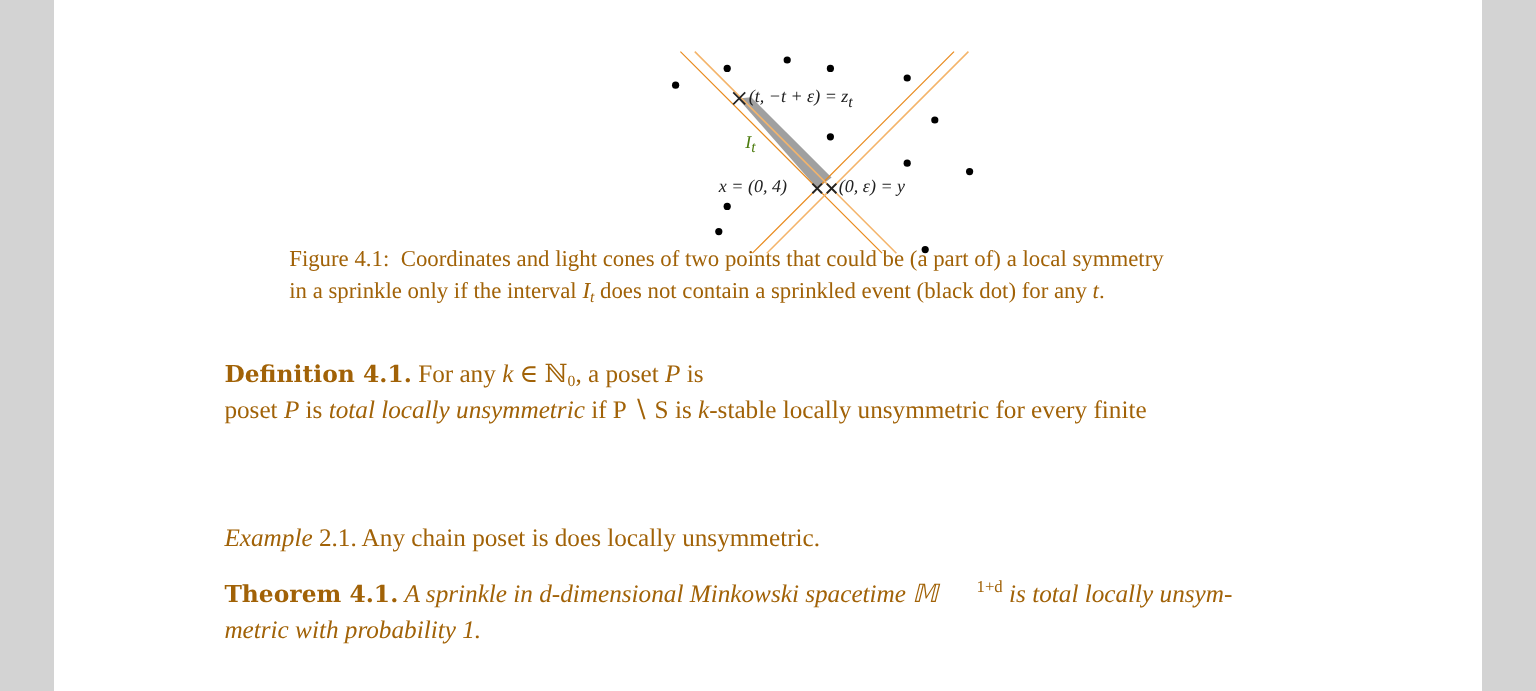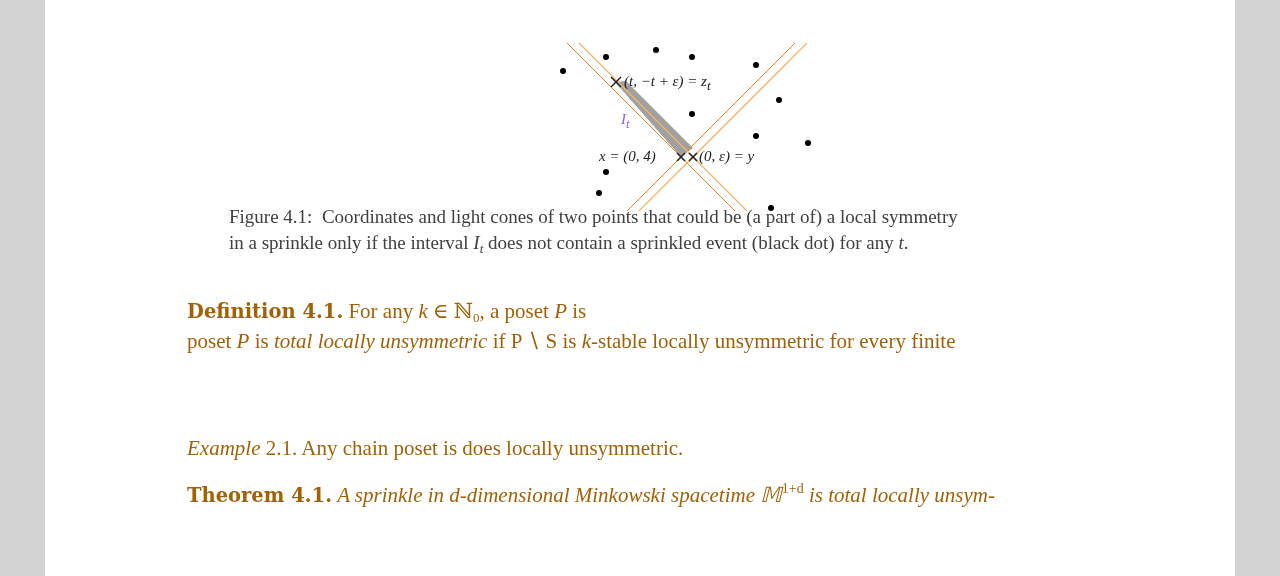--- a/index.html
+++ b/index.html
@@ -13,41 +13,41 @@
     position: absolute; left: 45px; top: 0; width: 1190px; height: 576px;
     background: #ffffff;
   }
   .figure { position: absolute; left: 500px; top: 12px; margin-top: 15px; }
   .figure svg { display: block; }
   .fig-label {
     position: absolute; font-family: "Liberation Serif", "DejaVu Serif", serif;
     font-size: 15px; color: #222; white-space: nowrap; line-height: 1;
   }
   .fig-label i { font-style: italic; }
-  .fig-label.it { color: #8b5cf6; font-style: italic; }
+  .fig-label.it { color: #4d7c0f; font-style: italic; }
   .caption {
-    position: absolute; left: 184px; top: 204px; width: 830px;
+    position: absolute; left: 196px; top: 204px; width: 830px;
     font-family: "Liberation Serif", "DejaVu Serif", serif;
-    font-size: 19px; line-height: 26px; color: #404040;
+    font-size: 19px; line-height: 26px; color: #a16207;
   }
   .caption i { font-style: italic; }
   .block {
     position: absolute; left: 142px; width: 910px;
     font-family: "Liberation Serif", "DejaVu Serif", serif;
     font-size: 21px; line-height: 29.5px; color: #a16207;
     text-align: justify;
   }
   .block b { font-weight: bold; font-family: "DejaVu Serif", serif; font-size: 19.5px; }
   .block i { font-style: italic; }
   .def { top: 297px; }
   .ex { top: 434px; }
   .thm { top: 481px; }
   .line { display: block; white-space: nowrap; }
   .just { display: flex; justify-content: space-between; white-space: nowrap; }
-  sup { font-size: 14px; vertical-align: 9px; line-height: 0; }
+  sup { font-size: 14px; vertical-align: 9px; line-height: 0; margin-left: 32px; }
   sub { font-size: 13px; vertical-align: -4px; line-height: 0; }
 </style>
 </head>
 <body>
 
 <div class="page">
 
   <div class="figure">
     <svg width="290" height="195" viewBox="0 0 290 195">
 
@@ -104,15 +104,16 @@
     </span>
     <span class="line"><span>poset</span> <i>P</i> <span>is</span> <i>total locally unsymmetric</i> <span>if P ∖ S is</span> <i>k</i><span>-stable locally unsymmetric for every finite</span></span>
   </div>
 
   <div class="block ex">
     <span class="line"><i>Example</i> <span>2.1.</span> <span>Any chain poset is does locally unsymmetric.</span></span>
   </div>
 
   <div class="block thm">
     <span class="line"><b>Theorem 4.1.</b> <i>A sprinkle in d-dimensional Minkowski spacetime 𝕄</i><sup>1+d</sup> <i>is total locally unsym-</i></span>
+    <span class="line"><i>metric with probability 1.</i></span>
   </div>
 
 </div>
 
 </body></html>

